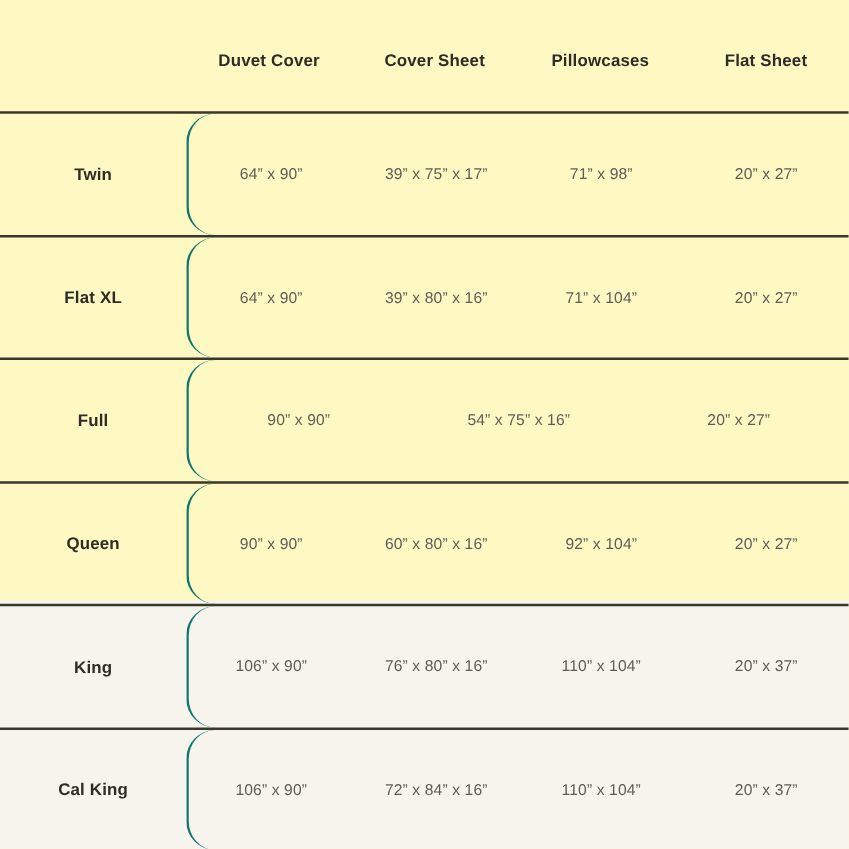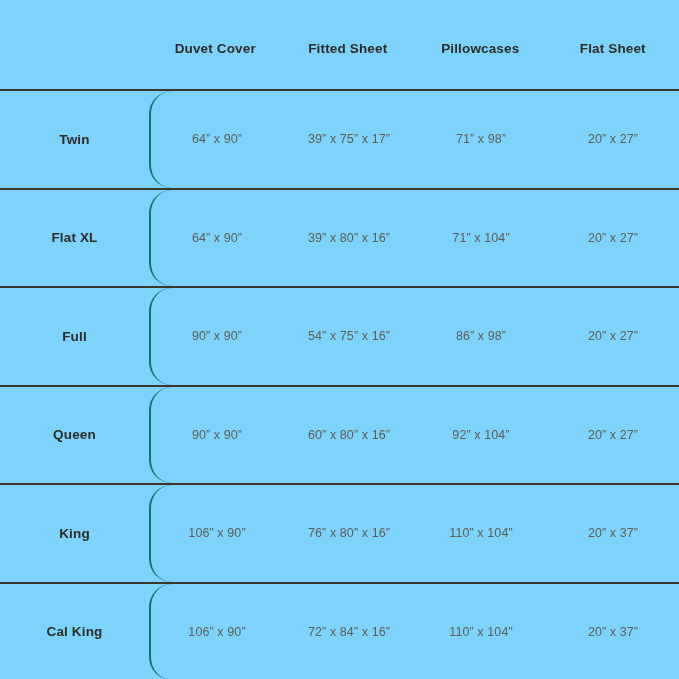--- a/index.html
+++ b/index.html
@@ -12,22 +12,22 @@
 
   body {
     background: #f7f3ed;
     font-family: "Liberation Sans", sans-serif;
     color: #34312a;
   }
 
   .size-guide-table {
     position: relative;
     width: 679px;
-    height: 679px;
-    background: #7dd3fc;
+    height: 480px;
+    background: #fef9c3;
     padding-left: 28px;
   }
 
   
   .table-header {
     position: absolute;
     top: 0;
     left: 0;
     width: 679px;
     height: 89px;
@@ -121,21 +121,21 @@
 </style>
 </head>
 <body>
 
 <div class="size-guide-table">
 
   <div class="table-header">
     <div class="header-corner"></div>
     <div class="header-cells">
       <div class="header-cell">Duvet Cover</div>
-      <div class="header-cell">Fitted Sheet</div>
+      <div class="header-cell">Cover Sheet</div>
       <div class="header-cell">Pillowcases</div>
       <div class="header-cell">Flat Sheet</div>
     </div>
   </div>
 
   <div class="table-body">
 
     <div class="table-row">
       <div class="row-label-cell">Twin</div>
       <div class="row-values">
@@ -154,21 +154,20 @@
         <div class="value-cell">71” x 104”</div>
         <div class="value-cell">20” x 27”</div>
       </div>
     </div>
 
     <div class="table-row">
       <div class="row-label-cell">Full</div>
       <div class="row-values">
         <div class="value-cell">90” x 90”</div>
         <div class="value-cell">54” x 75” x 16”</div>
-        <div class="value-cell">86” x 98”</div>
         <div class="value-cell">20” x 27”</div>
       </div>
     </div>
 
     <div class="table-row">
       <div class="row-label-cell">Queen</div>
       <div class="row-values">
         <div class="value-cell">90” x 90”</div>
         <div class="value-cell">60” x 80” x 16”</div>
         <div class="value-cell">92” x 104”</div>

